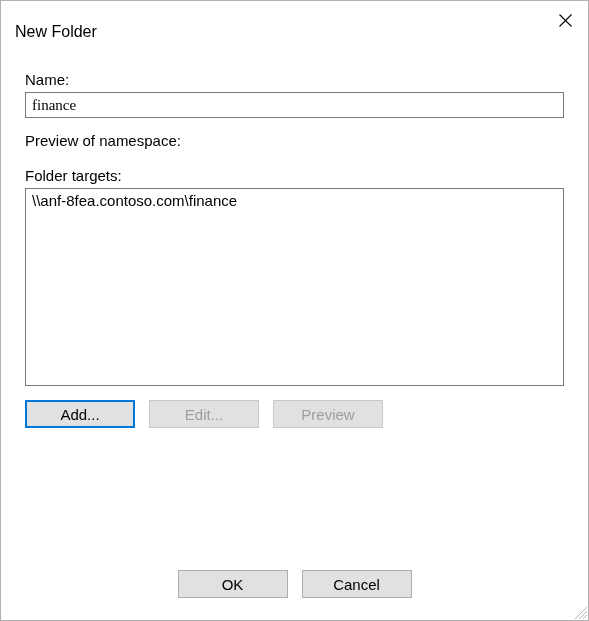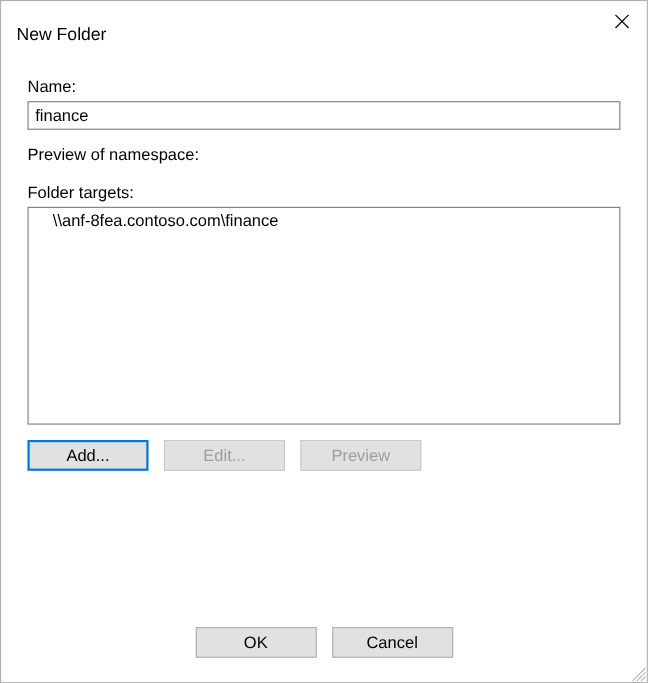--- a/index.html
+++ b/index.html
@@ -56,35 +56,35 @@
     margin-bottom: 4px;
     font-size: 15px;
   }
 
   .text-input {
     width: 100%;
     height: 26px;
     border: 1px solid #7a7a7a;
     background: #ffffff;
     padding: 2px 6px;
-    font-family: Liberation Sans, sans-serif;
+    font-family: Liberation Serif, serif;
     font-size: 15px;
     outline: none;
   }
   .text-input[readonly] {
     background: #ffffff;
     color: #000;
   }
 
   .listbox {
     width: 100%;
     height: 198px;
     border: 1px solid #7a7a7a;
     background: #ffffff;
-    padding: 3px 22px;
+    padding: 3px 6px;
     font-size: 15px;
     overflow: auto;
   }
 
   .button-row {
     margin-top: 14px;
     display: flex;
     gap: 14px;
   }
 

